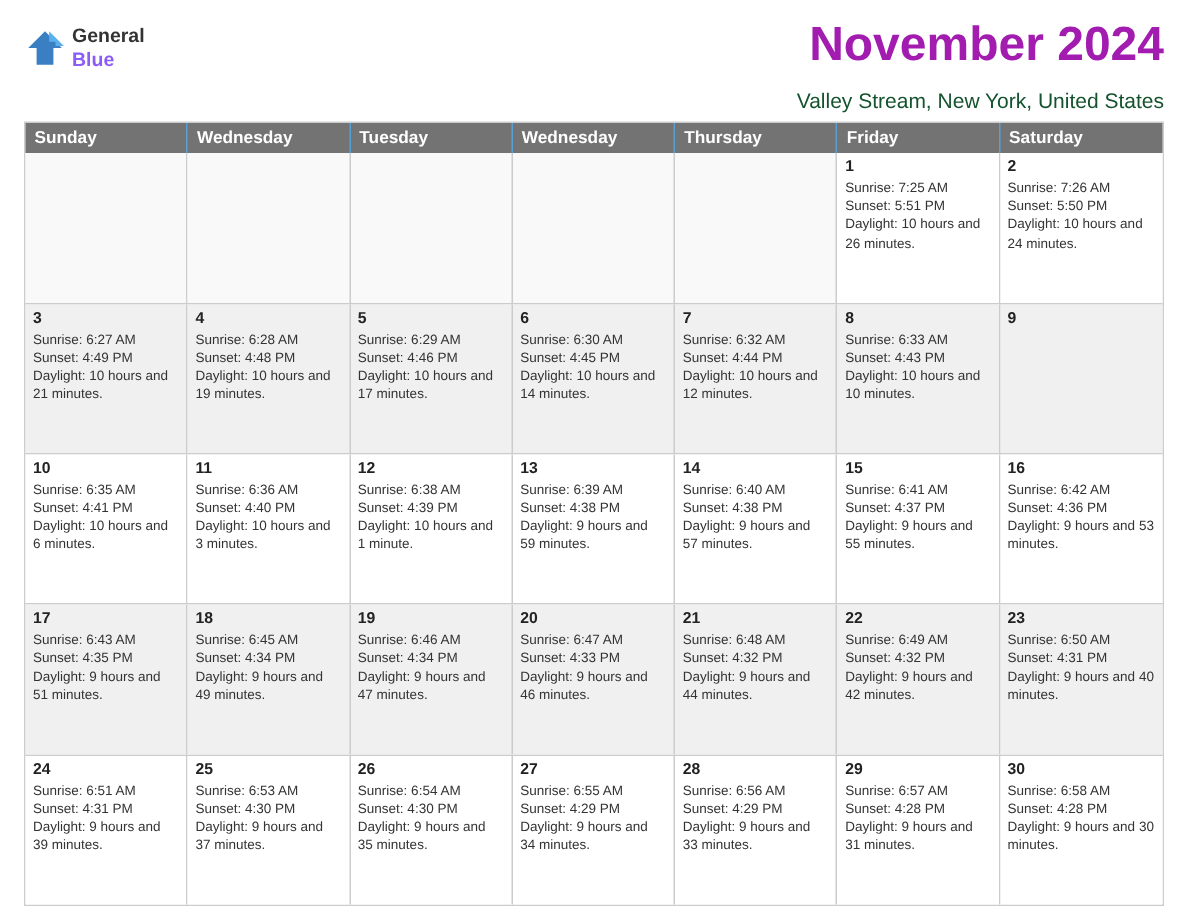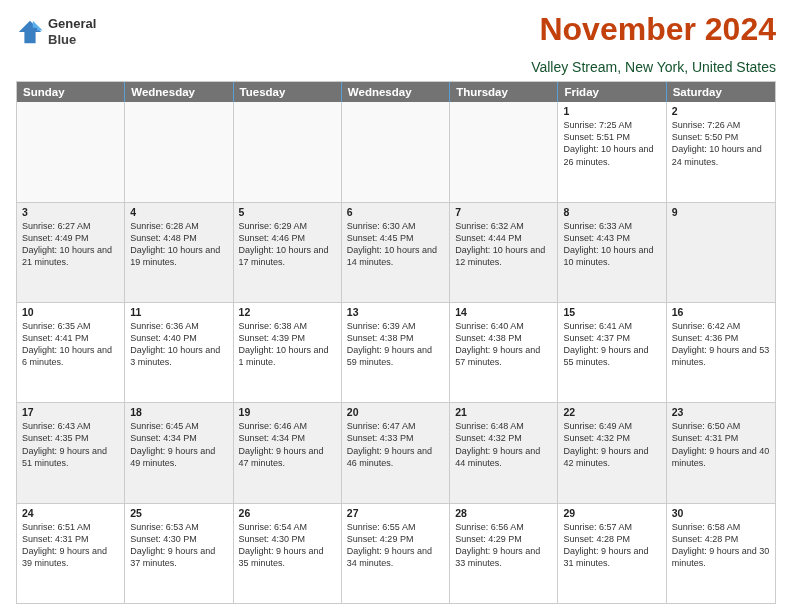--- a/index.html
+++ b/index.html
@@ -37,21 +37,21 @@
     .logo-icon {
       width: 28px;
       height: 28px;
     }
     .title-area {
       text-align: right;
     }
     .month-title {
       font-size: 32px;
       font-weight: bold;
-      color: #c2410c;
+      color: #a21caf;
       line-height: 1.1;
     }
     .subtitle {
       font-size: 14px;
       color: #14532d;
       margin-top: 12px;
     }
     .calendar {
       flex: 1;
       display: flex;
@@ -113,21 +113,21 @@
 
 <div class="page">
   <div class="header">
     <div class="logo">
       <svg class="logo-icon" viewBox="0 0 40 40">
         <polygon points="20,4 36,20 28,20 28,36 12,36 12,20 4,20" fill="#3a7fc1"></polygon>
         <polygon points="24,4 38,18 30,18 30,14 24,14" fill="#5aafef"></polygon>
       </svg>
       <div class="logo-text">
         <div style="color:#333;font-size:13px;font-weight:bold;">General</div>
-        <div style="color:#404040;font-size:13px;font-weight:bold;">Blue</div>
+        <div style="color:#8b5cf6;font-size:13px;font-weight:bold;">Blue</div>
       </div>
     </div>
     <div class="title-area">
       <div class="month-title">November 2024</div>
       <div class="subtitle">Valley Stream, New York, United States</div>
     </div>
   </div>
 
   <div class="calendar">
     <div class="cal-header" id="cal-header">

